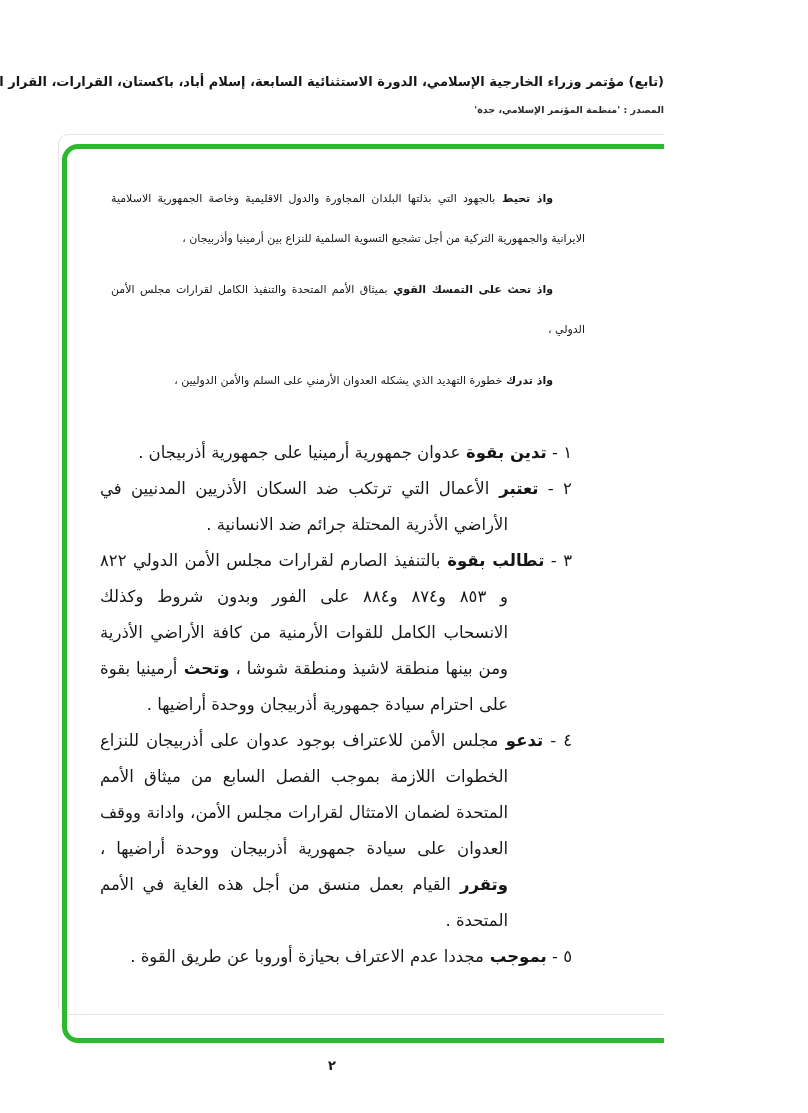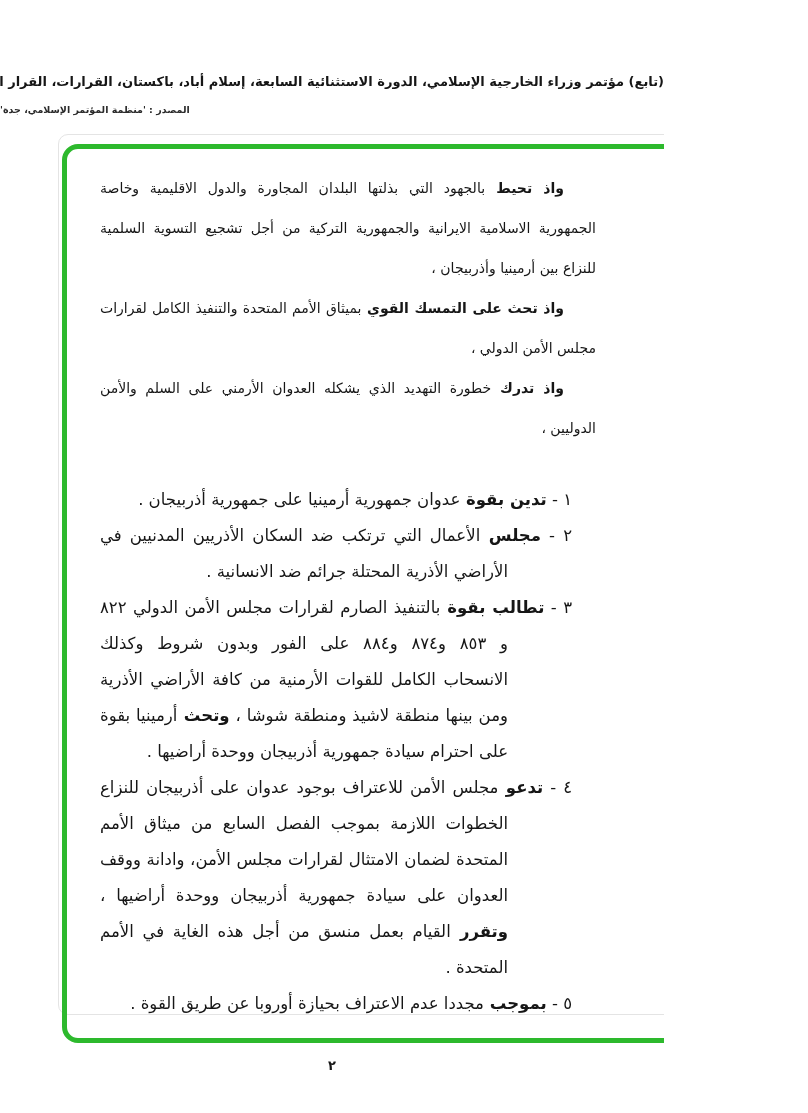--- a/index.html
+++ b/index.html
@@ -6,37 +6,37 @@
   .page{
     position:relative;width:664px;height:1113px;background:#ffffff;overflow:hidden;
     font-family:"DejaVu Sans",sans-serif;color:#161616;
   }
   .header{
     position:absolute;top:74px;left:0;right:0;text-align:center;direction:rtl;
     font-size:13px;font-weight:bold;letter-spacing:0;white-space:nowrap;
   }
   .header .code{direction:ltr;unicode-bidi:embed;padding-right:4px;}
   .source{
-    position:absolute;top:104px;left:0;right:0;text-align:left;direction:rtl;
+    position:absolute;top:104px;left:0;right:0;text-align:right;direction:rtl;
     font-size:9.5px;font-weight:bold;color:#2a2a2a;
   }
   .scan-edge{
     position:absolute;left:58px;top:134px;width:658px;height:879px;
     border:1px solid #e4e4e4;border-radius:10px;
   }
   .highlight-box{
     position:absolute;left:62px;top:144px;width:690px;height:899px;
     border:5px solid #2db92d;border-radius:16px;box-sizing:border-box;background:transparent;
   }
   .content{
     position:absolute;top:168px;left:100px;right:68px;direction:rtl;
     text-align:justify;text-justify:inter-word;
   }
   .para{
-    font-size:14px;line-height:40px;margin:0;text-indent:32px;
+    font-size:11px;line-height:40px;margin:11px;text-indent:32px;
   }
   .list{margin-top:34px;margin-right:24px;}
   .item{
     font-size:16.5px;line-height:36px;margin:0;
     padding-right:64px;text-indent:-64px;
   }
   .item .num{font-weight:normal;}
   b{font-weight:bold;}
   .pagenum{
     position:absolute;top:1058px;left:0;right:0;text-align:center;
@@ -60,21 +60,21 @@
   <div class="highlight-box" style="border-color: rgb(45, 185, 45);"></div>
 
   <div class="content">
     <div id="preamble">
         <p class="para"><b>واذ تحيط </b><span>بالجهود التي بذلتها البلدان المجاورة والدول الاقليمية وخاصة الجمهورية الاسلامية الايرانية والجمهورية التركية من أجل تشجيع التسوية السلمية للنزاع بين أرمينيا وأذربيجان ،</span></p>
         <p class="para"><b>واذ تحث على التمسك القوي </b><span>بميثاق الأمم المتحدة والتنفيذ الكامل لقرارات مجلس الأمن الدولي ،</span></p>
         <p class="para"><b>واذ تدرك </b><span>خطورة التهديد الذي يشكله العدوان الأرمني على السلم والأمن الدوليين ،</span></p>
       </div>
     <div id="resolutions" class="list">
         <p class="item"><span class="num">١ - </span><b>تدين بقوة </b><span>عدوان جمهورية أرمينيا على جمهورية أذربيجان .</span></p>
-        <p class="item"><span class="num">٢ - </span><b>مجلس </b><span>الأعمال التي ترتكب ضد السكان الأذريين المدنيين في الأراضي الأذرية المحتلة جرائم ضد الانسانية .</span></p>
+        <p class="item"><span class="num">٢ - </span><b>تعتبر </b><span>الأعمال التي ترتكب ضد السكان الأذريين المدنيين في الأراضي الأذرية المحتلة جرائم ضد الانسانية .</span></p>
         <p class="item"><span class="num">٣ - </span><b>تطالب بقوة </b><span>بالتنفيذ الصارم لقرارات مجلس الأمن الدولي ٨٢٢ و ٨٥٣ و٨٧٤ و٨٨٤ على الفور وبدون شروط وكذلك الانسحاب الكامل للقوات الأرمنية من كافة الأراضي الأذرية ومن بينها منطقة لاشيذ ومنطقة شوشا ، </span><b>وتحث </b><span>أرمينيا بقوة على احترام سيادة جمهورية أذربيجان ووحدة أراضيها .</span></p>
         <p class="item"><span class="num">٤ - </span><b>تدعو </b><span>مجلس الأمن للاعتراف بوجود عدوان على أذربيجان للنزاع الخطوات اللازمة بموجب الفصل السابع من ميثاق الأمم المتحدة لضمان الامتثال لقرارات مجلس الأمن، وادانة ووقف العدوان على سيادة جمهورية أذربيجان ووحدة أراضيها ، </span><b>وتقرر </b><span>القيام بعمل منسق من أجل هذه الغاية في الأمم المتحدة .</span></p>
         <p class="item"><span class="num">٥ - </span><b>بموجب </b><span>مجددا عدم الاعتراف بحيازة أوروبا عن طريق القوة .</span></p>
       </div>
   </div>
 
   <div class="pagenum">٢</div>
 
 </div>
 

